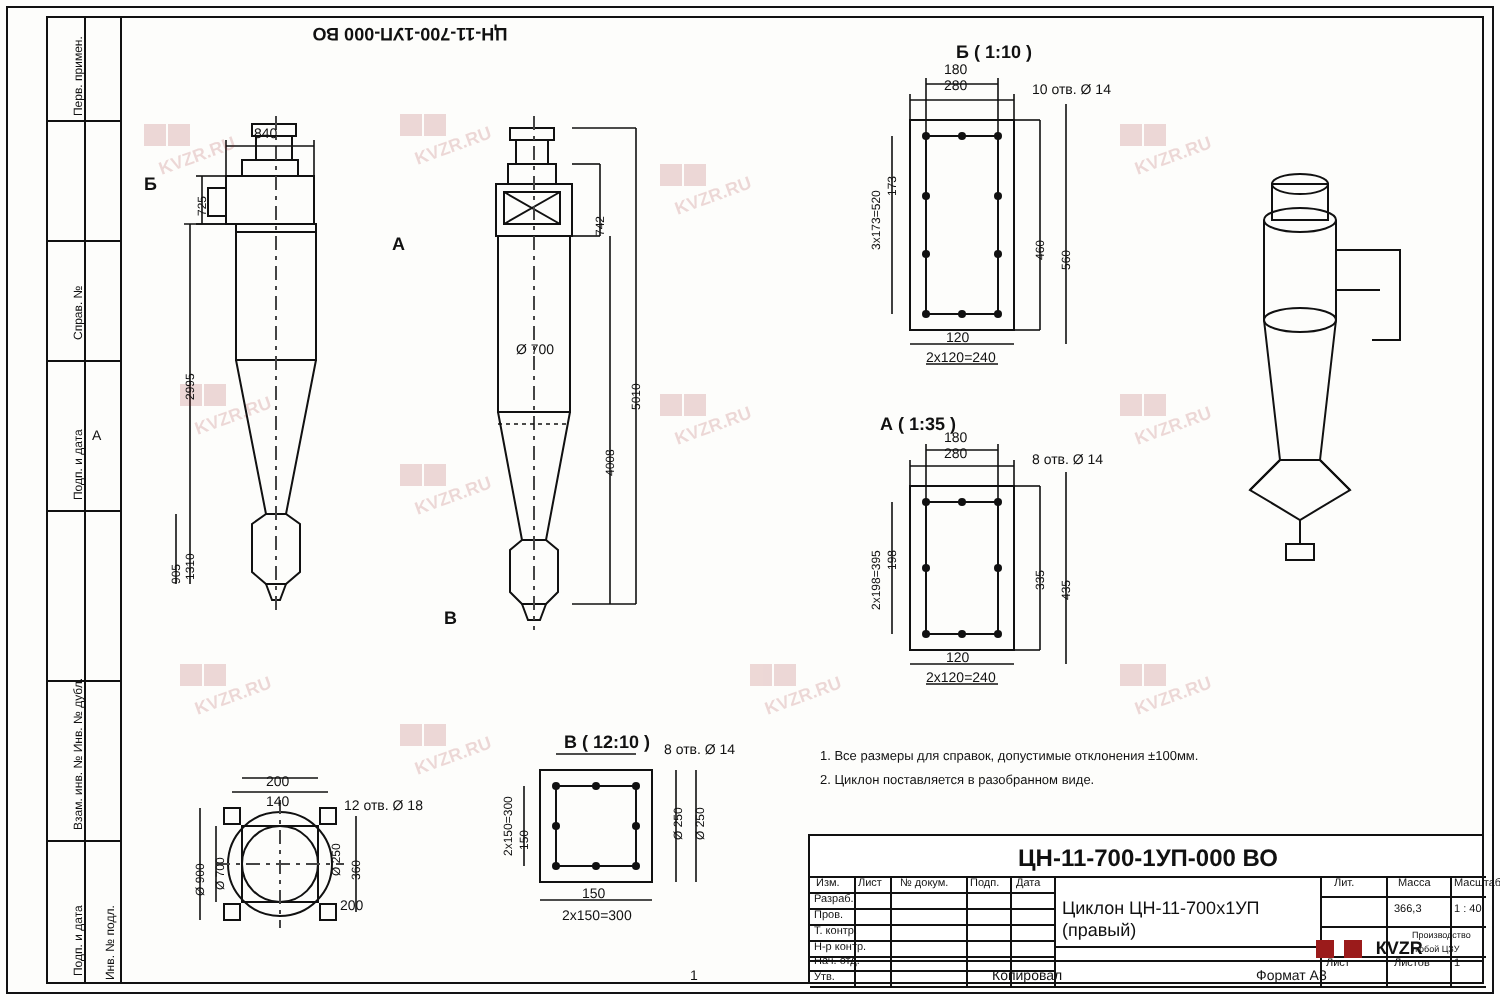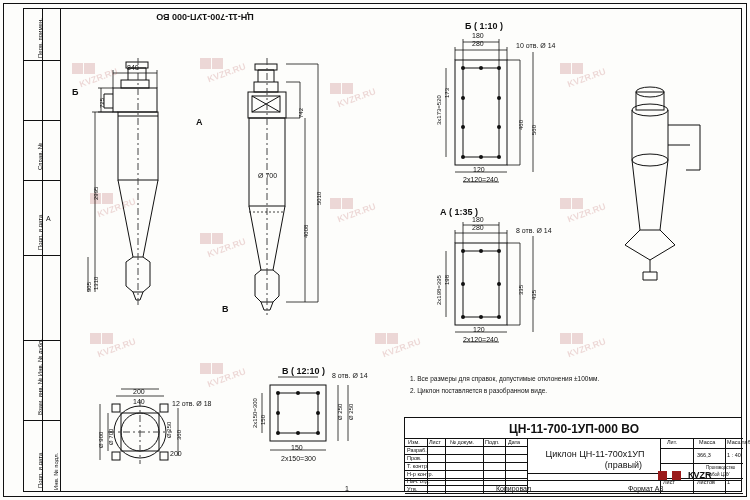--- a/index.html
+++ b/index.html
@@ -272,21 +272,21 @@
   <div class="vlbl" style="left:99px;top:108px;">725</div>
   <div class="vlbl" style="left:93px;top:200px;">2995</div>
   <div class="vlbl" style="left:93px;top:290px;">1310</div>
   <div class="vlbl" style="left:86px;top:292px;">905</div>
 
   <div class="vlbl" style="left:298px;top:118px;">742</div>
   <div class="txt t7" style="left:258px;top:172px;">Ø 700</div>
   <div class="vlbl" style="left:316px;top:205px;">5010</div>
   <div class="vlbl" style="left:303px;top:238px;">4008</div>
 
-  <div class="txt t9 bold" style="left:465px;top:22px;">Б ( 1:10 )</div>
+  <div class="txt t9 bold" style="left:478px;top:22px;">Б ( 1:10 )</div>
   <div class="txt t7" style="left:472px;top:40px;">280</div>
   <div class="txt t7" style="left:472px;top:32px;">180</div>
   <div class="txt t7" style="left:516px;top:42px;">10 отв. Ø 14</div>
   <div class="vlbl" style="left:444px;top:98px;">173</div>
   <div class="vlbl" style="left:436px;top:125px;">3х173=520</div>
   <div class="vlbl" style="left:518px;top:130px;">460</div>
   <div class="vlbl" style="left:531px;top:135px;">560</div>
   <div class="txt t7" style="left:473px;top:166px;">120</div>
   <div class="txt t7" style="left:463px;top:176px;">2х120=240</div>
 
@@ -357,22 +357,22 @@
     <div class="tbtxt" style="left:80px;top:22px;">Подп.</div>
     <div class="tbtxt" style="left:103px;top:22px;">Дата</div>
 
     <div class="tbtxt" style="left:2px;top:30px;">Разраб.</div>
     <div class="tbtxt" style="left:2px;top:38px;">Пров.</div>
     <div class="tbtxt" style="left:2px;top:46px;">Т. контр.</div>
     <div class="tbtxt" style="left:2px;top:54px;">Н-р контр.</div>
     <div class="tbtxt" style="left:2px;top:61px;">Нач. отд.</div>
     <div class="tbtxt" style="left:2px;top:69px;">Утв.</div>
 
-    <div class="txt t9" style="left:126px;top:32px;width:128px;text-align:center;">Циклон ЦН-11-700х1УП</div>
-    <div class="txt t9" style="left:109px;top:43px;width:128px;text-align:right;">(правый)</div>
+    <div class="txt t9" style="left:126px;top:32px;width:128px;">Циклон ЦН-11-700х1УП</div>
+    <div class="txt t9" style="left:126px;top:43px;width:128px;text-align:left;">(правый)</div>
 
     <div class="tbtxt" style="left:262px;top:22px;">Лит.</div>
     <div class="tbtxt" style="left:294px;top:22px;">Масса</div>
     <div class="tbtxt" style="left:322px;top:22px;">Масштаб</div>
     <div class="tbtxt" style="left:292px;top:35px;">366,3</div>
     <div class="tbtxt" style="left:322px;top:35px;">1 : 40</div>
     <div class="tbtxt" style="left:258px;top:62px;">Лист</div>
     <div class="tbtxt" style="left:292px;top:62px;">Листов</div>
     <div class="tbtxt" style="left:322px;top:62px;">1</div>
 

